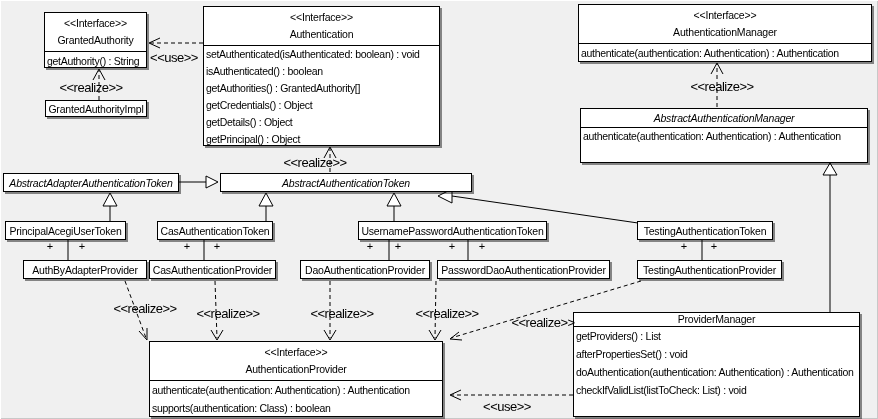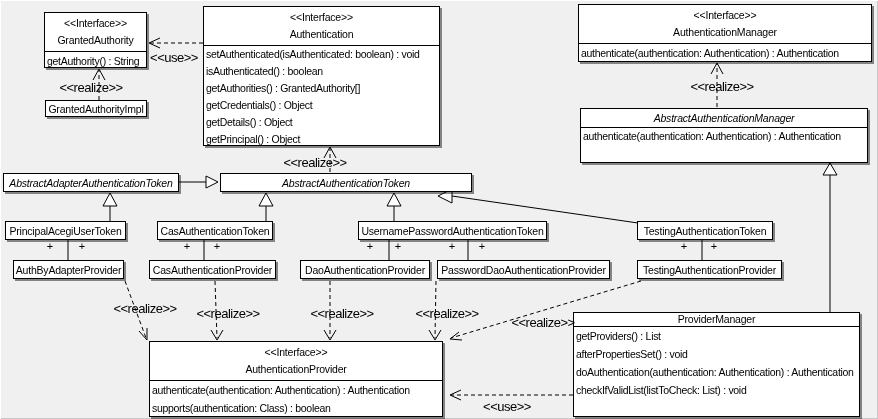--- a/index.html
+++ b/index.html
@@ -191,21 +191,21 @@
   </div>
 
   <div class="box nameonly" style="left:358px;top:221px;width:189px;height:19px">
     <span>UsernamePasswordAuthenticationToken</span>
   </div>
 
   <div class="box nameonly" style="left:637px;top:221px;width:136px;height:19px">
     <span>TestingAuthenticationToken</span>
   </div>
 
-  <div class="box nameonly" style="left:13px;top:260px;width:111px;height:19px">
+  <div class="box nameonly" style="left:23px;top:260px;width:124px;height:19px">
     <span>AuthByAdapterProvider</span>
   </div>
 
   <div class="box nameonly" style="left:149px;top:260px;width:127px;height:19px">
     <span>CasAuthenticationProvider</span>
   </div>
 
   <div class="box nameonly" style="left:300px;top:260px;width:130px;height:19px">
     <span>DaoAuthenticationProvider</span>
   </div>

